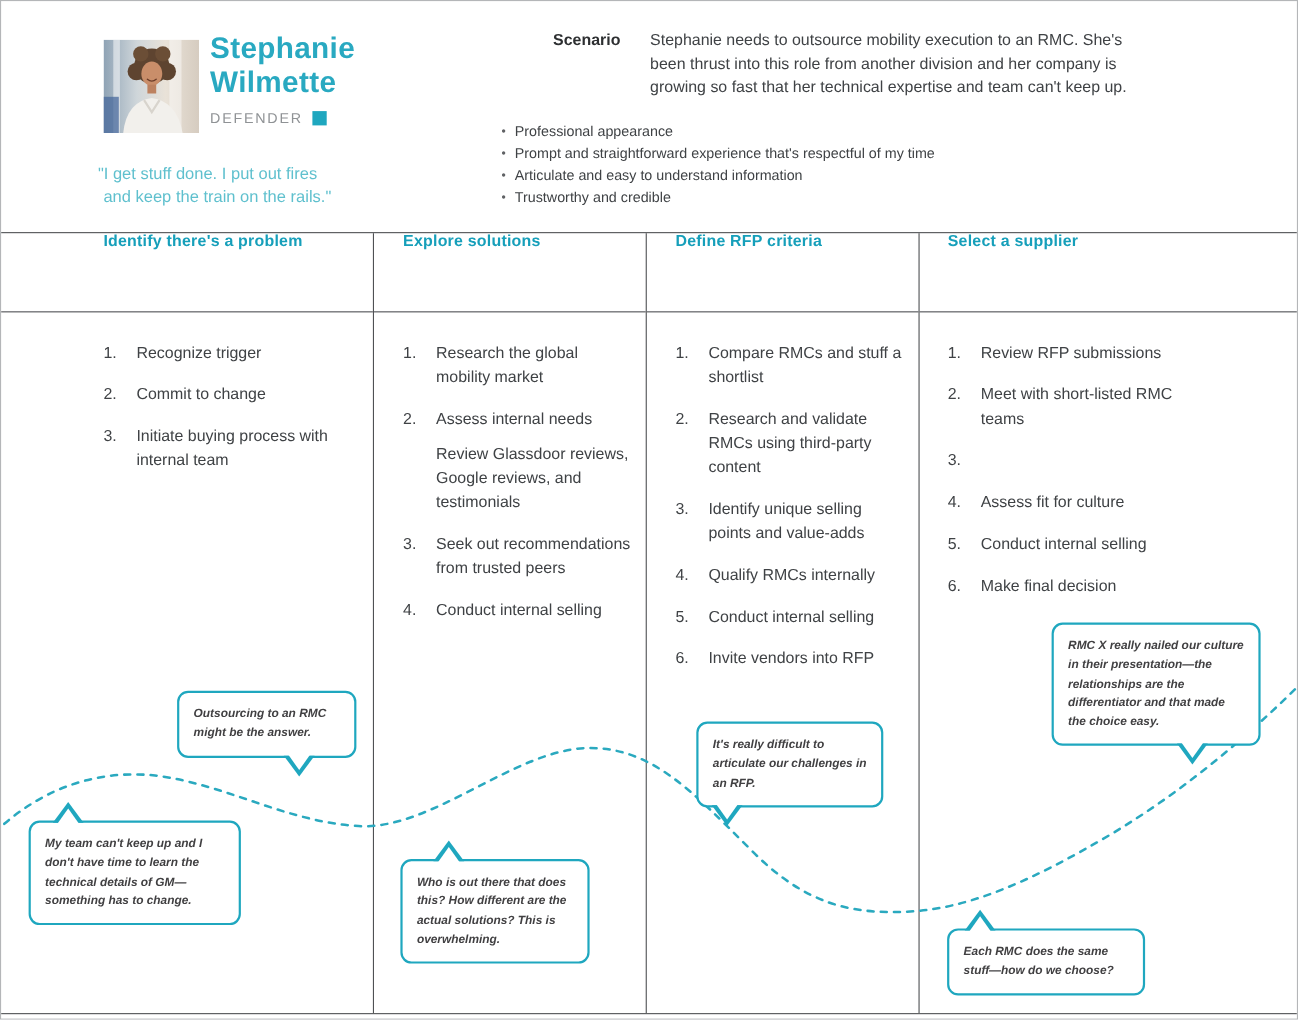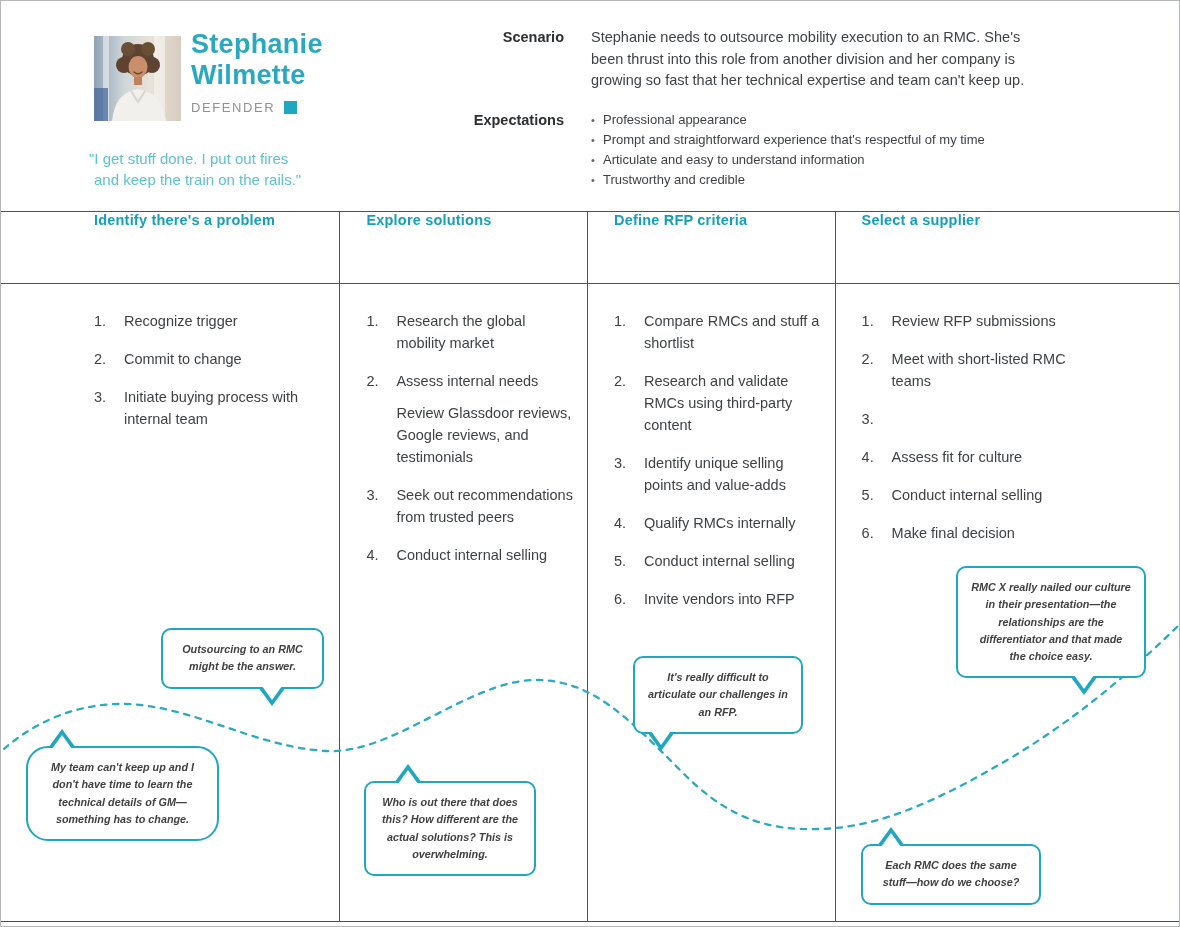--- a/index.html
+++ b/index.html
@@ -47,29 +47,29 @@
   .step{display:flex;margin-bottom:16px;font-size:14.5px;line-height:22px;color:var(--ink);}
   .step .num{flex:0 0 30px;}
   .step .txt{max-width:180px;}
   .step.note{margin-top:-6px;}
 
   
   .curve{position:absolute;left:0;top:0;z-index:1;pointer-events:none;}
 
   
   .bubble{position:absolute;z-index:3;background:#fff;border:2px solid var(--teal);border-radius:10px;padding:11px 13px;}
-  .bubble p{margin:0;font-size:10.8px;font-style:italic;font-weight:700;line-height:1.6;color:#414042;text-align:center;}
+  .bubble p{margin:0;font-size:10.8px;font-style:italic;font-weight:700;line-height:1.6;color:#414042;}
   .bubble::before,.bubble::after{content:'';position:absolute;width:0;height:0;border-style:solid;}
   .tail-down::before{bottom:-19px;left:var(--tx);border-width:19px 14px 0 14px;border-color:var(--teal) transparent transparent transparent;}
   .tail-down::after{bottom:-13px;left:calc(var(--tx) + 4px);border-width:14px 10px 0 10px;border-color:#fff transparent transparent transparent;}
   .tail-up::before{top:-19px;left:var(--tx);border-width:0 14px 19px 14px;border-color:transparent transparent var(--teal) transparent;}
   .tail-up::after{top:-13px;left:calc(var(--tx) + 4px);border-width:0 10px 14px 10px;border-color:transparent transparent #fff transparent;}
 
   .b1{left:160px;top:627px;width:163px;--tx:95px;}
-  .b2{left:25px;top:745px;width:193px;border-radius:22px;--tx:20px;}
+  .b2{left:25px;top:745px;width:193px;--tx:20px;}
   .b3{left:385px;top:588px;width:196px;--tx:120px;}
   .b4{left:363px;top:780px;width:172px;--tx:28px;}
   .b5{left:632px;top:655px;width:170px;--tx:12px;}
   .b6{left:955px;top:565px;width:190px;--tx:112px;}
   .b7{left:860px;top:843px;width:180px;--tx:14px;}
 </style>
 </head>
 <body>
 
 <div class="canvas">
@@ -117,21 +117,20 @@
     <span>"I get stuff done. I put out fires</span><br>
     <span class="q2">and keep the train on the rails."</span>
   </p>
 
   <div class="brief">
     <div class="brief-row">
       <div class="brief-label">Scenario</div>
       <p class="scenario-text">Stephanie needs to outsource mobility execution to an RMC. She's been thrust into this role from another division and her company is growing so fast that her technical expertise and team can't keep up.</p>
     </div>
     <div class="brief-row">
-      <div class="brief-label">Expectations</div>
       <ul class="expect-list">
         <li>
             <span class="dot">•</span>
             <span>Professional appearance</span>
           </li>
         <li>
             <span class="dot">•</span>
             <span>Prompt and straightforward experience that's respectful of my time</span>
           </li>
         <li>

